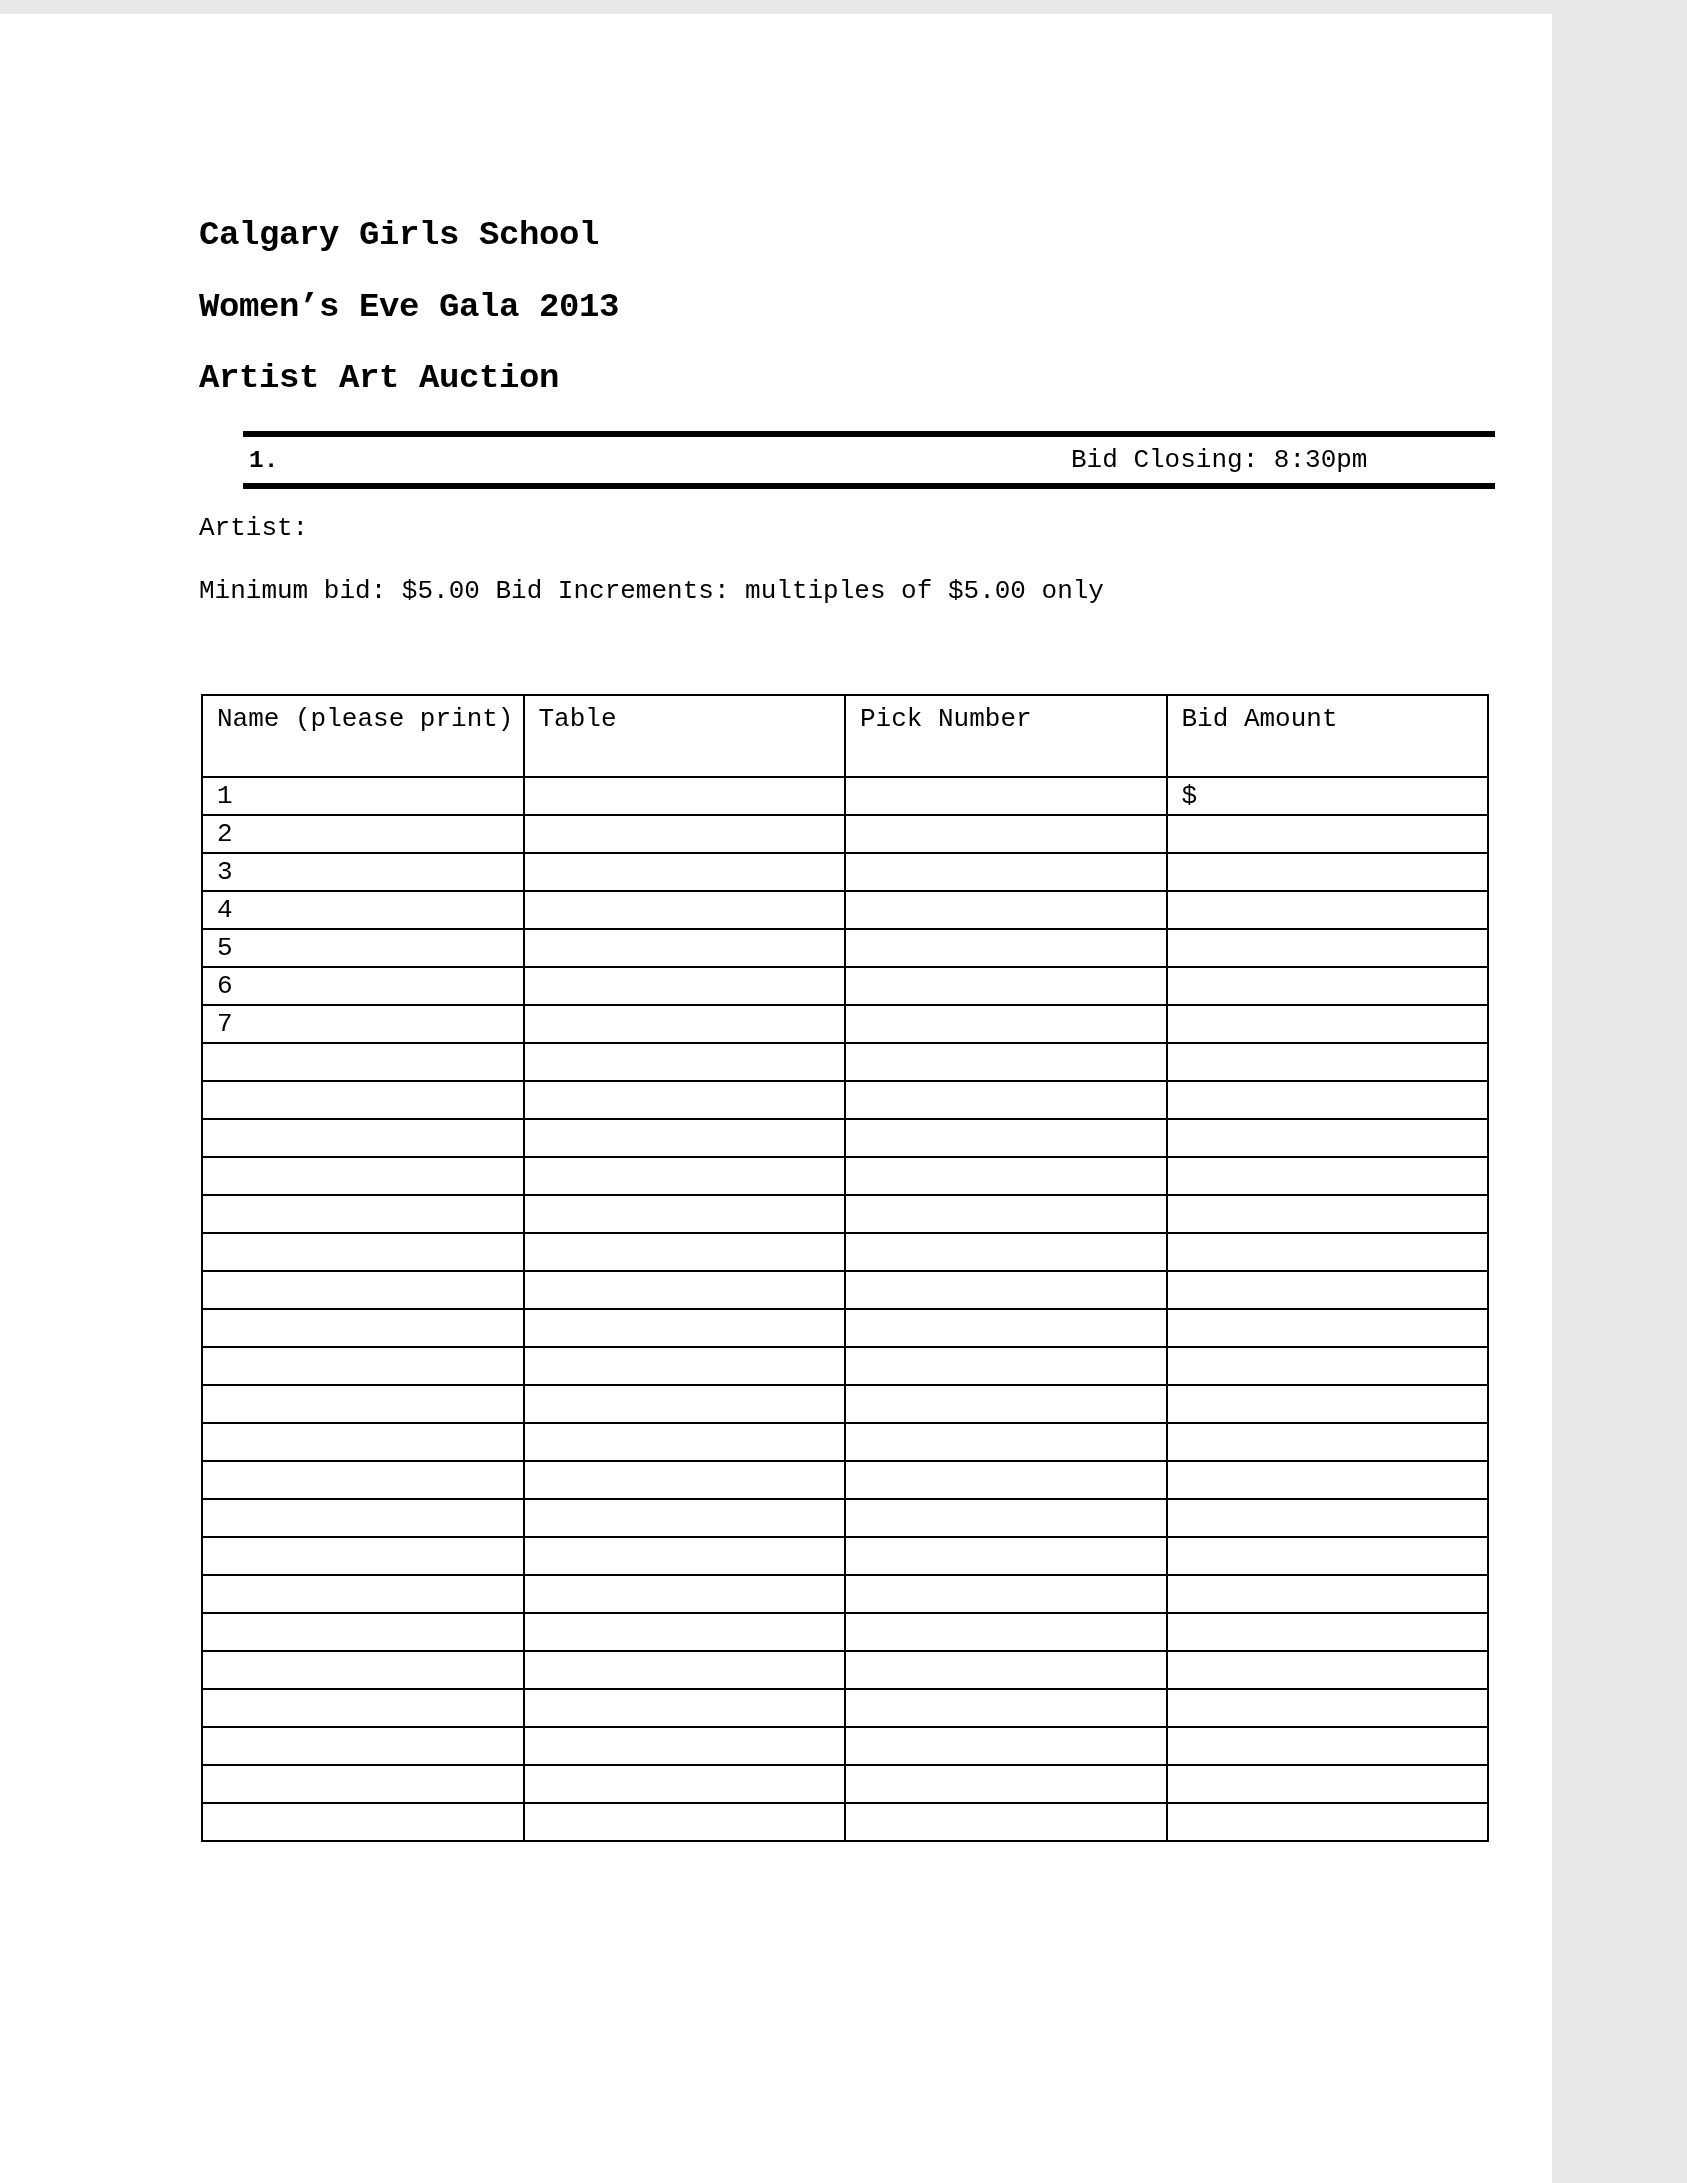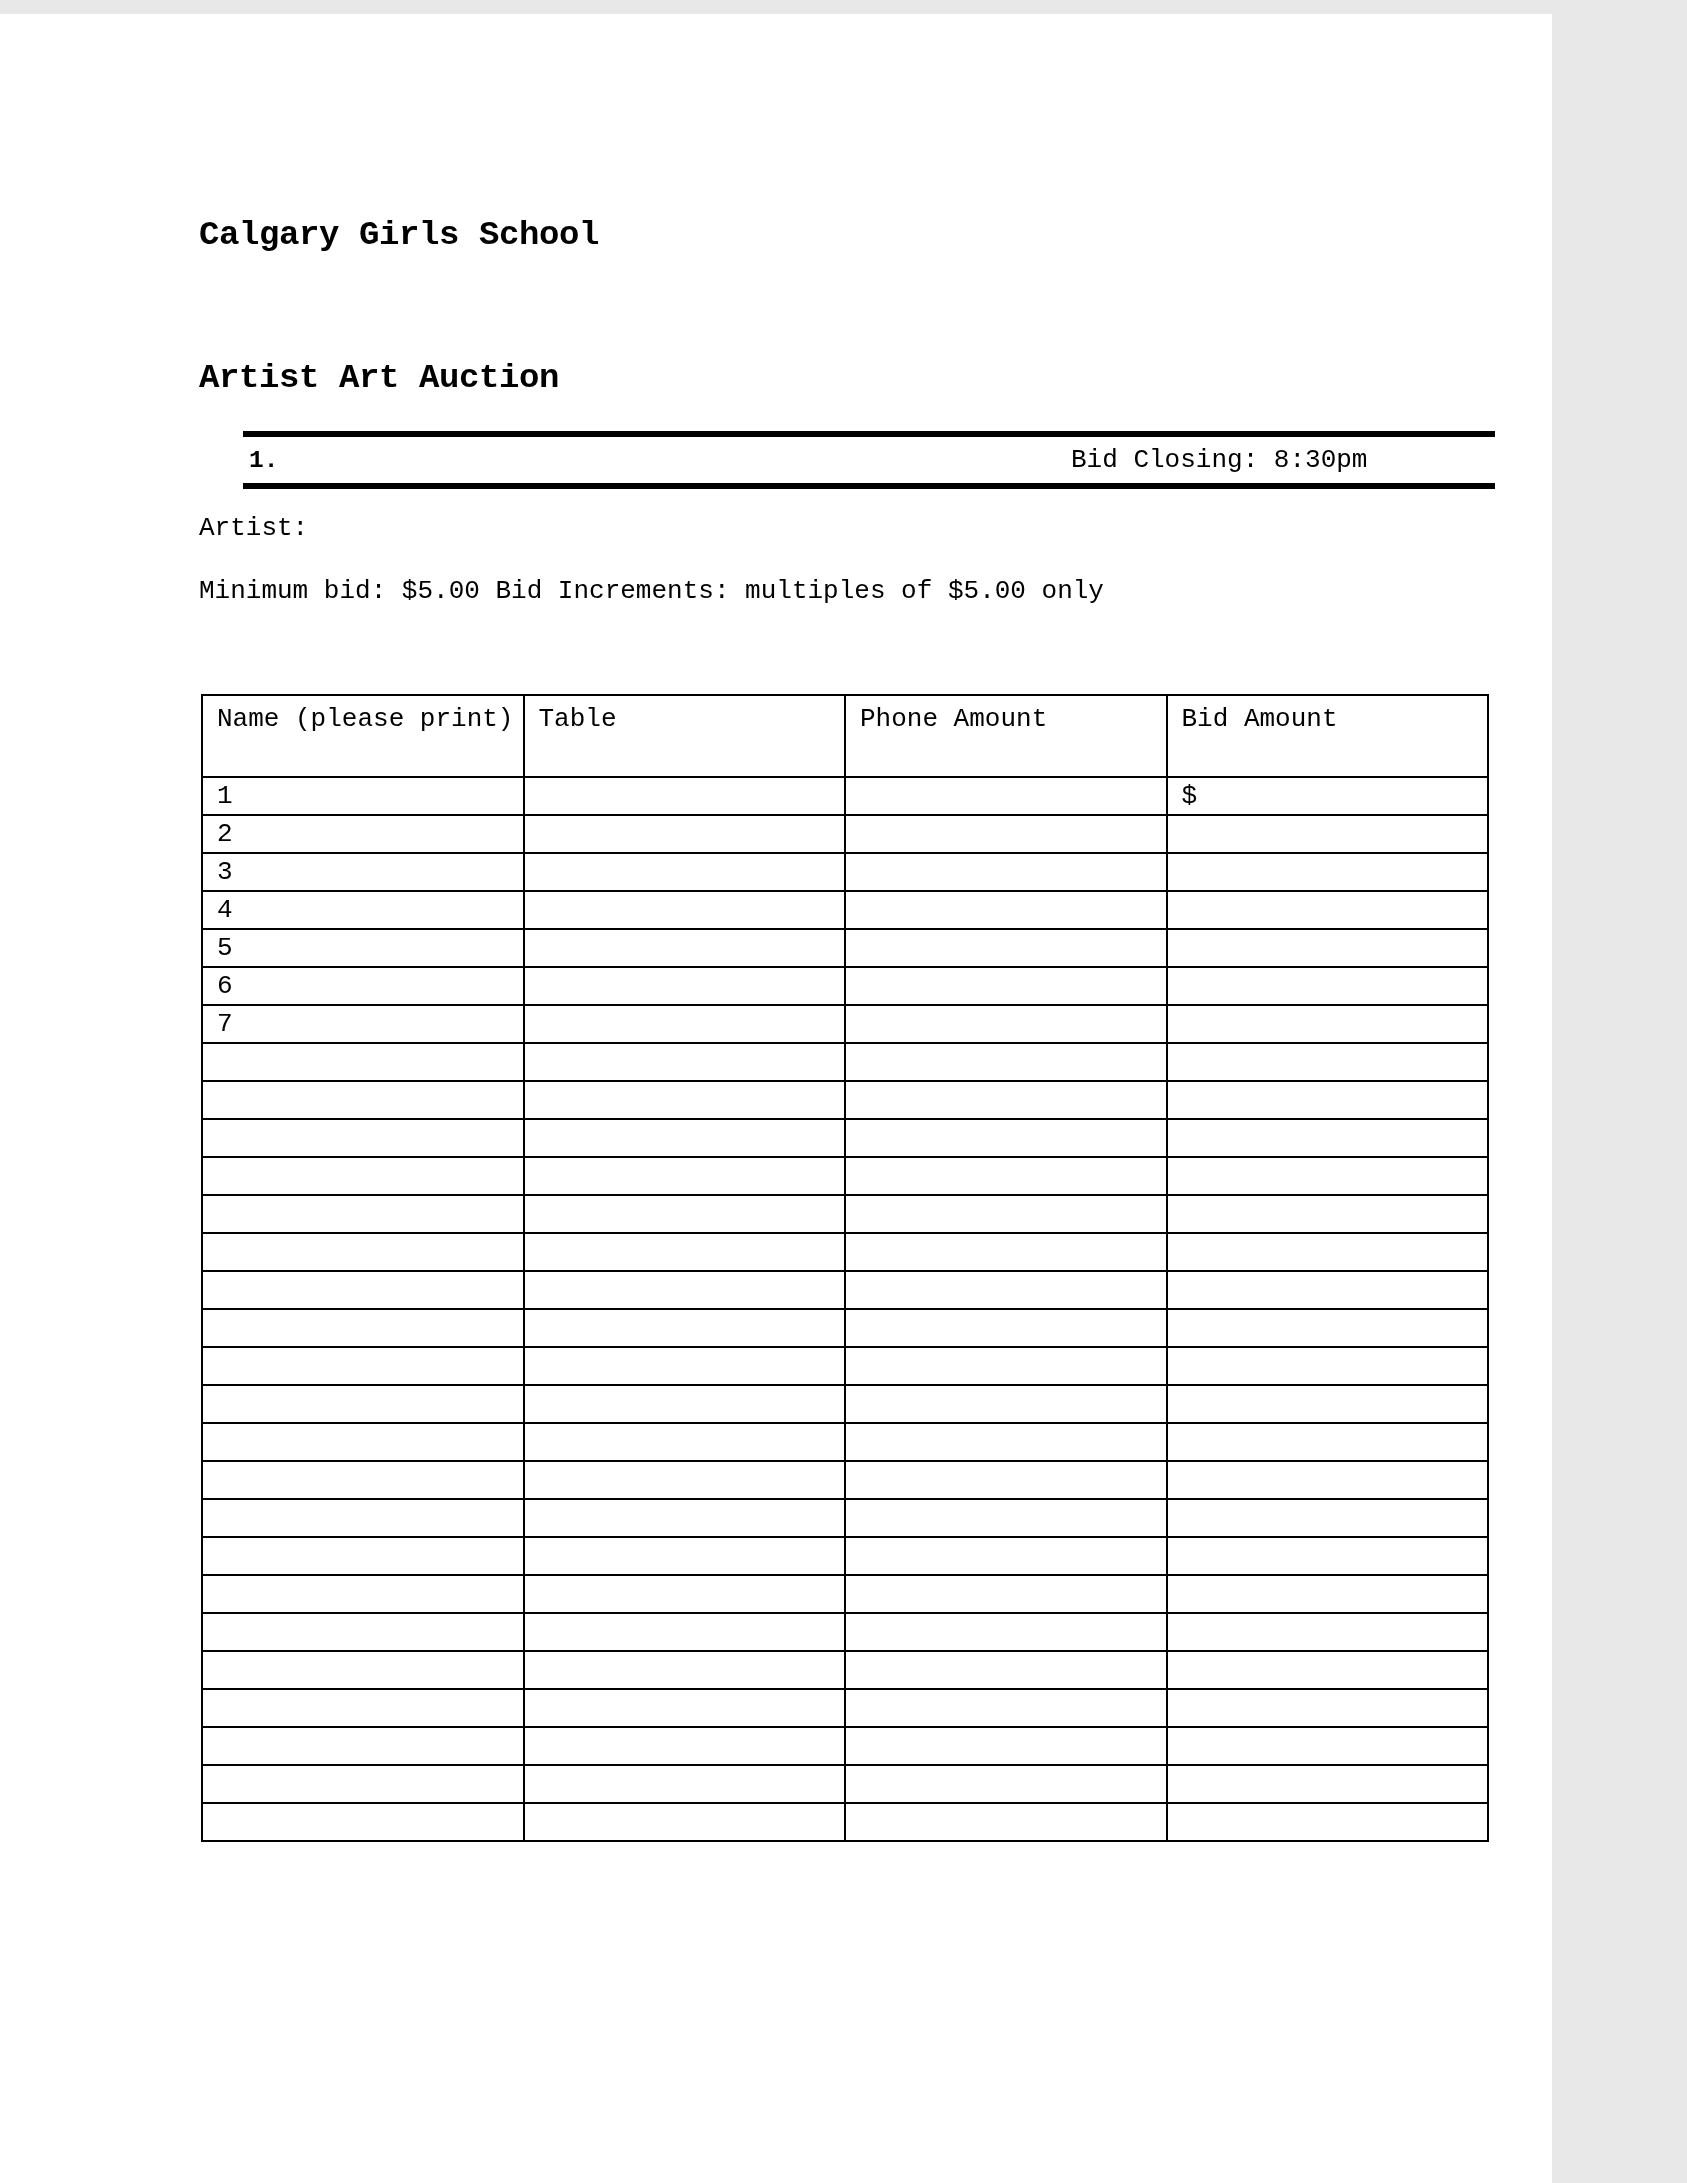--- a/index.html
+++ b/index.html
@@ -68,20 +68,21 @@
     height:36px;
     vertical-align:middle;
   }
 </style>
 </head>
 <body>
 
 <div class="doc">
 
   <div class="h-title h1">Calgary Girls School</div>
+  <div class="h-title h2">Women’s Eve Gala 2013</div>
   <div class="h-title h3">Artist Art Auction</div>
 
   <div class="item-band">
     <span class="item-number">1.</span>
     <span class="bid-closing">Bid Closing: 8:30pm</span>
   </div>
 
   <div class="para p-artist">Artist:</div>
   <div class="para p-minbid">Minimum bid: $5.00 Bid Increments: multiples of $5.00 only</div>
 
@@ -89,21 +90,21 @@
     <colgroup>
       <col style="width:25%">
         <col style="width:25%">
         <col style="width:25%">
         <col style="width:25%">
     </colgroup>
     <thead>
       <tr>
         <th>Name (please print)</th>
         <th>Table</th>
-        <th>Phone Amount</th>
+        <th>Pick Number</th>
         <th>Bid Amount</th>
       </tr>
     </thead>
     <tbody>
         <tr>
           <td>1</td>
           <td></td>
           <td></td>
           <td>$</td>
         </tr>

